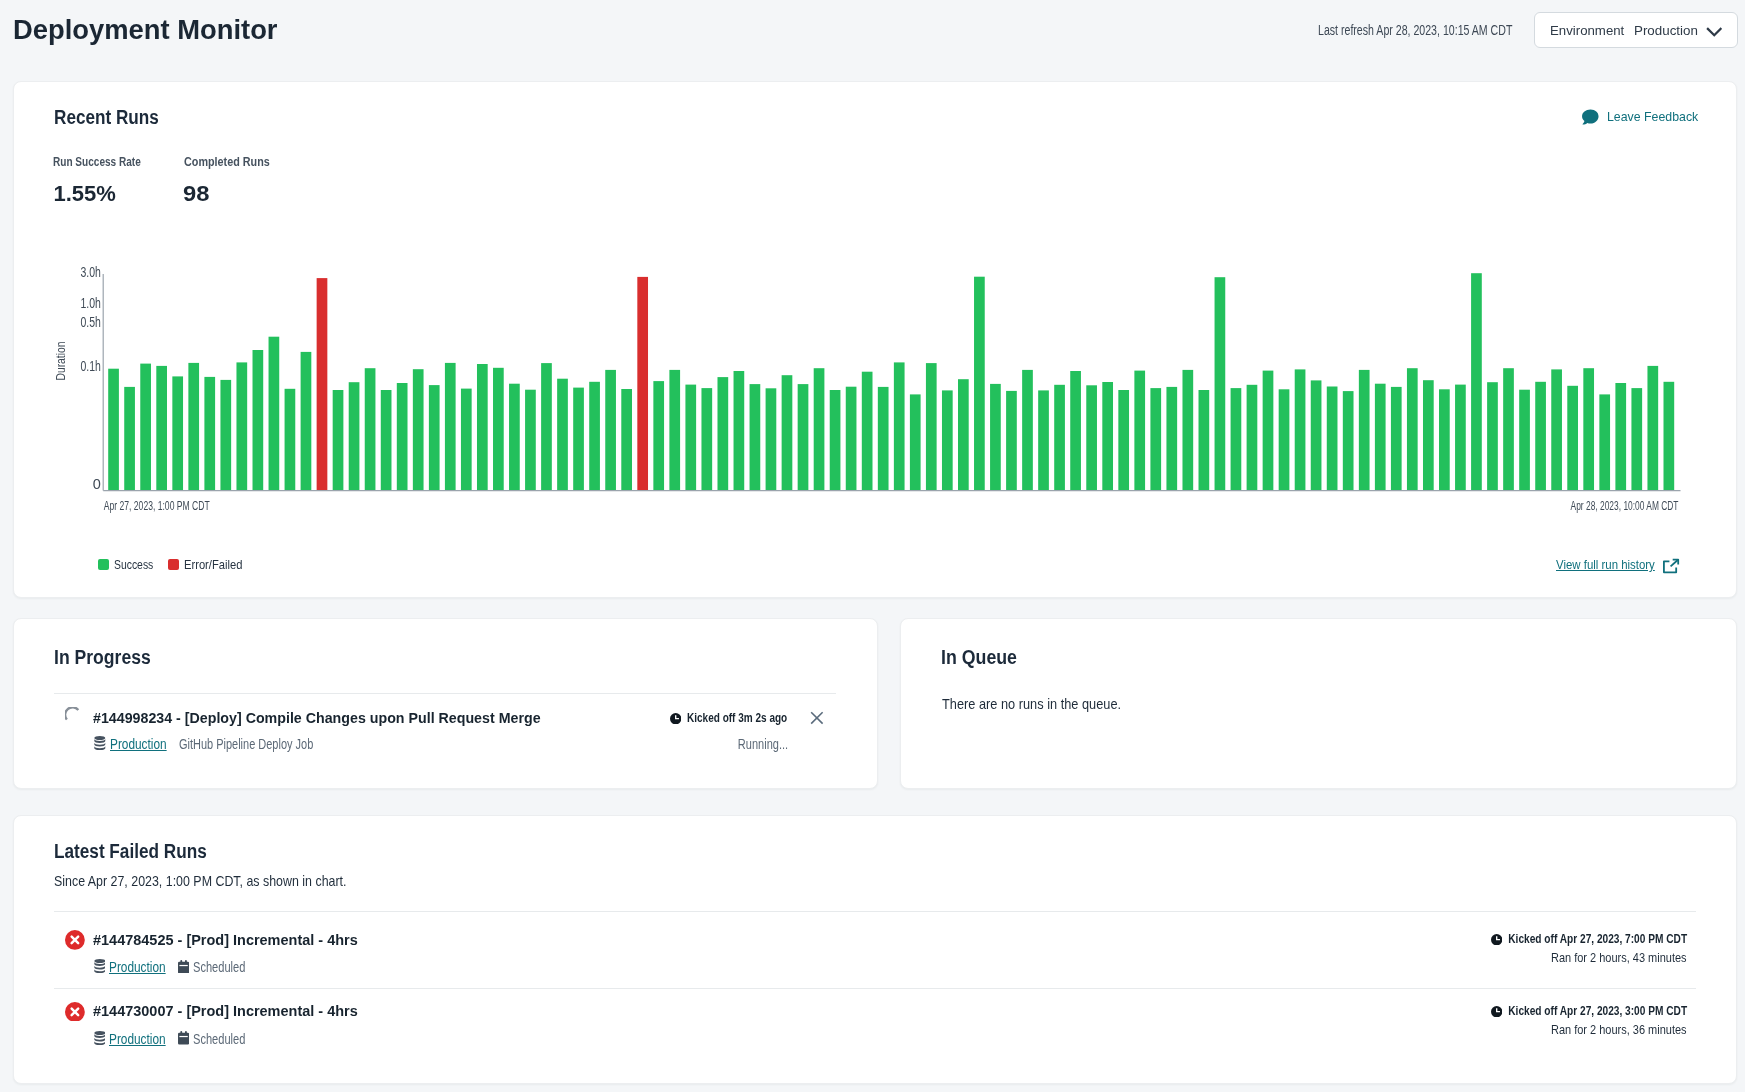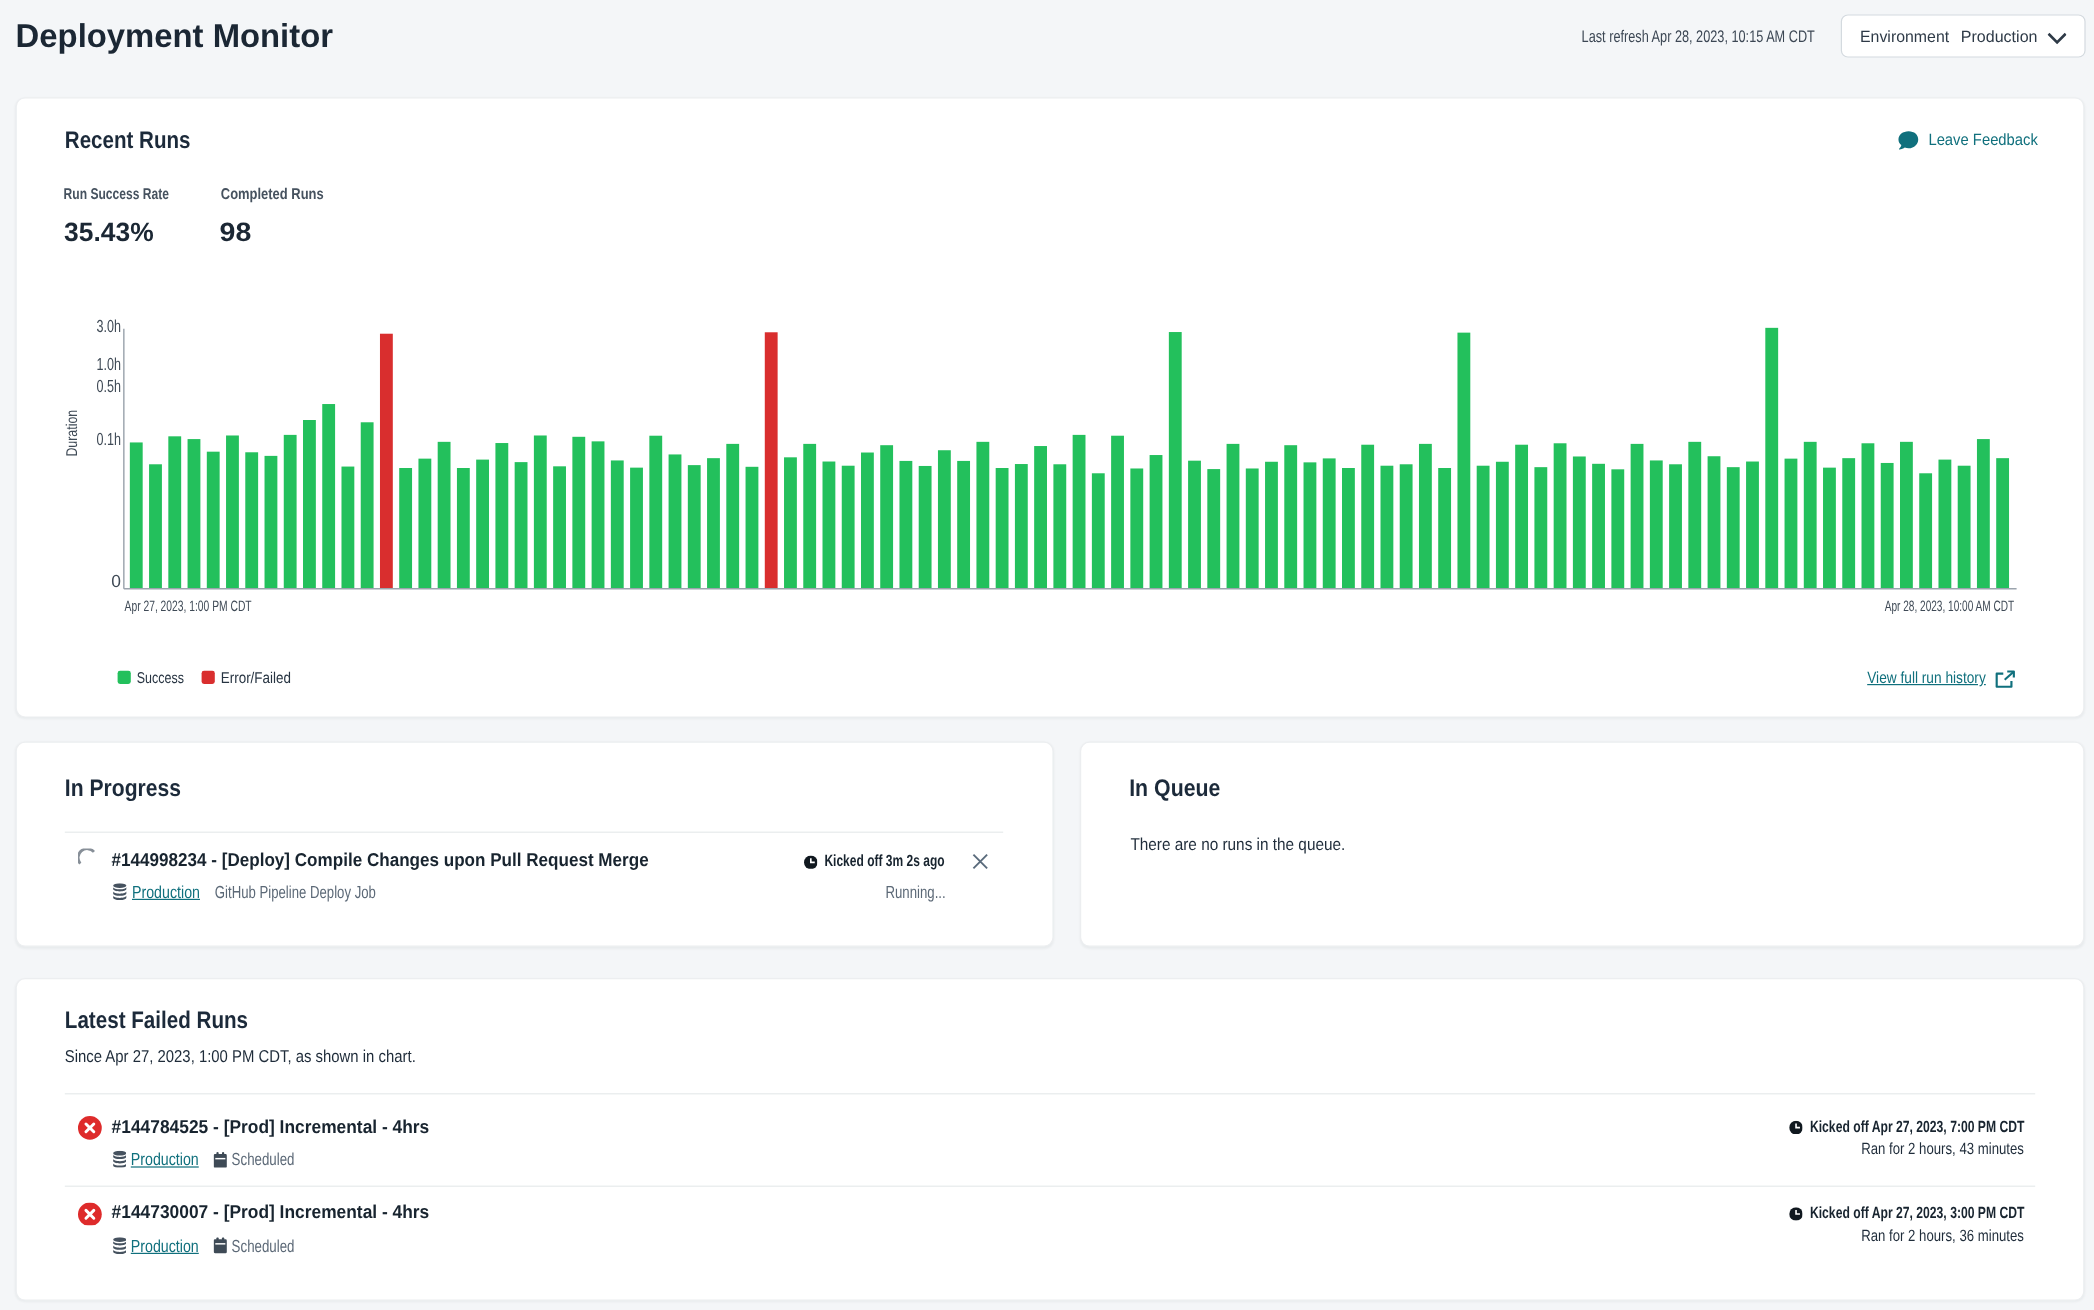--- a/index.html
+++ b/index.html
@@ -12,21 +12,21 @@
     <path d="M1.1 1.1 L8.25 8.3 L15.4 1.1" stroke="#2e3a47" stroke-width="2.2"></path>
   </svg>
 <div style="position:absolute;left:13px;top:81.4px;width:1724px;height:517px;background:#fff;border:1px solid #eceef0;border-radius:8px;box-shadow:0 1px 2px rgba(20,30,40,0.05);"></div>
 <div style="position:absolute;top:106.9px;font-size:20px;color:#1c2a3a;line-height:1;white-space:nowrap;font-weight:700;left:54.4px;transform:scaleX(0.857);transform-origin:0 50%;">Recent Runs</div>
 <svg style="position:absolute;left:1581px;top:109.2px" width="18.4" height="16.4" viewBox="0 0 18 16.5">
     <path d="M9.3 0.4 C4.5 0.4 0.8 3.4 0.8 7.2 C0.8 9.1 1.7 10.8 3.2 12.0 C3.0 13.1 2.4 14.2 1.4 15.0 C1.1 15.2 1.2 15.6 1.5 15.6 C3.4 15.6 5.0 14.9 6.1 14.0 C7.1 14.4 8.2 14.6 9.3 14.6 C14.1 14.6 17.4 11.0 17.4 7.2 C17.4 3.4 14.1 0.4 9.3 0.4 Z" fill="#10707d"></path>
   </svg>
 <div style="position:absolute;top:110.2px;font-size:13.5px;color:#10707d;line-height:1;white-space:nowrap;left:1607.2px;transform:scaleX(0.914);transform-origin:0 50%;">Leave Feedback</div>
 <div style="position:absolute;top:154.5px;font-size:13px;color:#46525f;line-height:1;white-space:nowrap;font-weight:600;left:53.4px;transform:scaleX(0.774);transform-origin:0 50%;">Run Success Rate</div>
 <div style="position:absolute;top:154.5px;font-size:13px;color:#46525f;line-height:1;white-space:nowrap;font-weight:600;left:184.0px;transform:scaleX(0.83);transform-origin:0 50%;">Completed Runs</div>
-<div style="position:absolute;top:182.7px;font-size:22px;color:#1b2734;line-height:1;white-space:nowrap;font-weight:700;left:53.4px;transform:scaleX(1.0);transform-origin:0 50%;">35.43%</div>
+<div style="position:absolute;top:182.7px;font-size:22px;color:#1b2734;line-height:1;white-space:nowrap;font-weight:700;left:53.4px;transform:scaleX(1.0);transform-origin:0 50%;">1.55%</div>
 <div style="position:absolute;top:182.7px;font-size:22px;color:#1b2734;line-height:1;white-space:nowrap;font-weight:700;left:183.3px;transform:scaleX(1.08);transform-origin:0 50%;">98</div>
 <svg style="position:absolute;left:40px;top:252px" width="1660" height="266" viewBox="0 0 1660 266" font-family="Liberation Sans, sans-serif">
 <rect x="68.20" y="116.70" width="10.7" height="121.90" fill="#23c05c"></rect>
     <rect x="84.23" y="134.90" width="10.7" height="103.70" fill="#23c05c"></rect>
     <rect x="100.27" y="111.60" width="10.7" height="127.00" fill="#23c05c"></rect>
     <rect x="116.30" y="113.90" width="10.7" height="124.70" fill="#23c05c"></rect>
     <rect x="132.34" y="124.40" width="10.7" height="114.20" fill="#23c05c"></rect>
     <rect x="148.37" y="110.90" width="10.7" height="127.70" fill="#23c05c"></rect>
     <rect x="164.40" y="124.90" width="10.7" height="113.70" fill="#23c05c"></rect>
     <rect x="180.44" y="127.90" width="10.7" height="110.70" fill="#23c05c"></rect>

